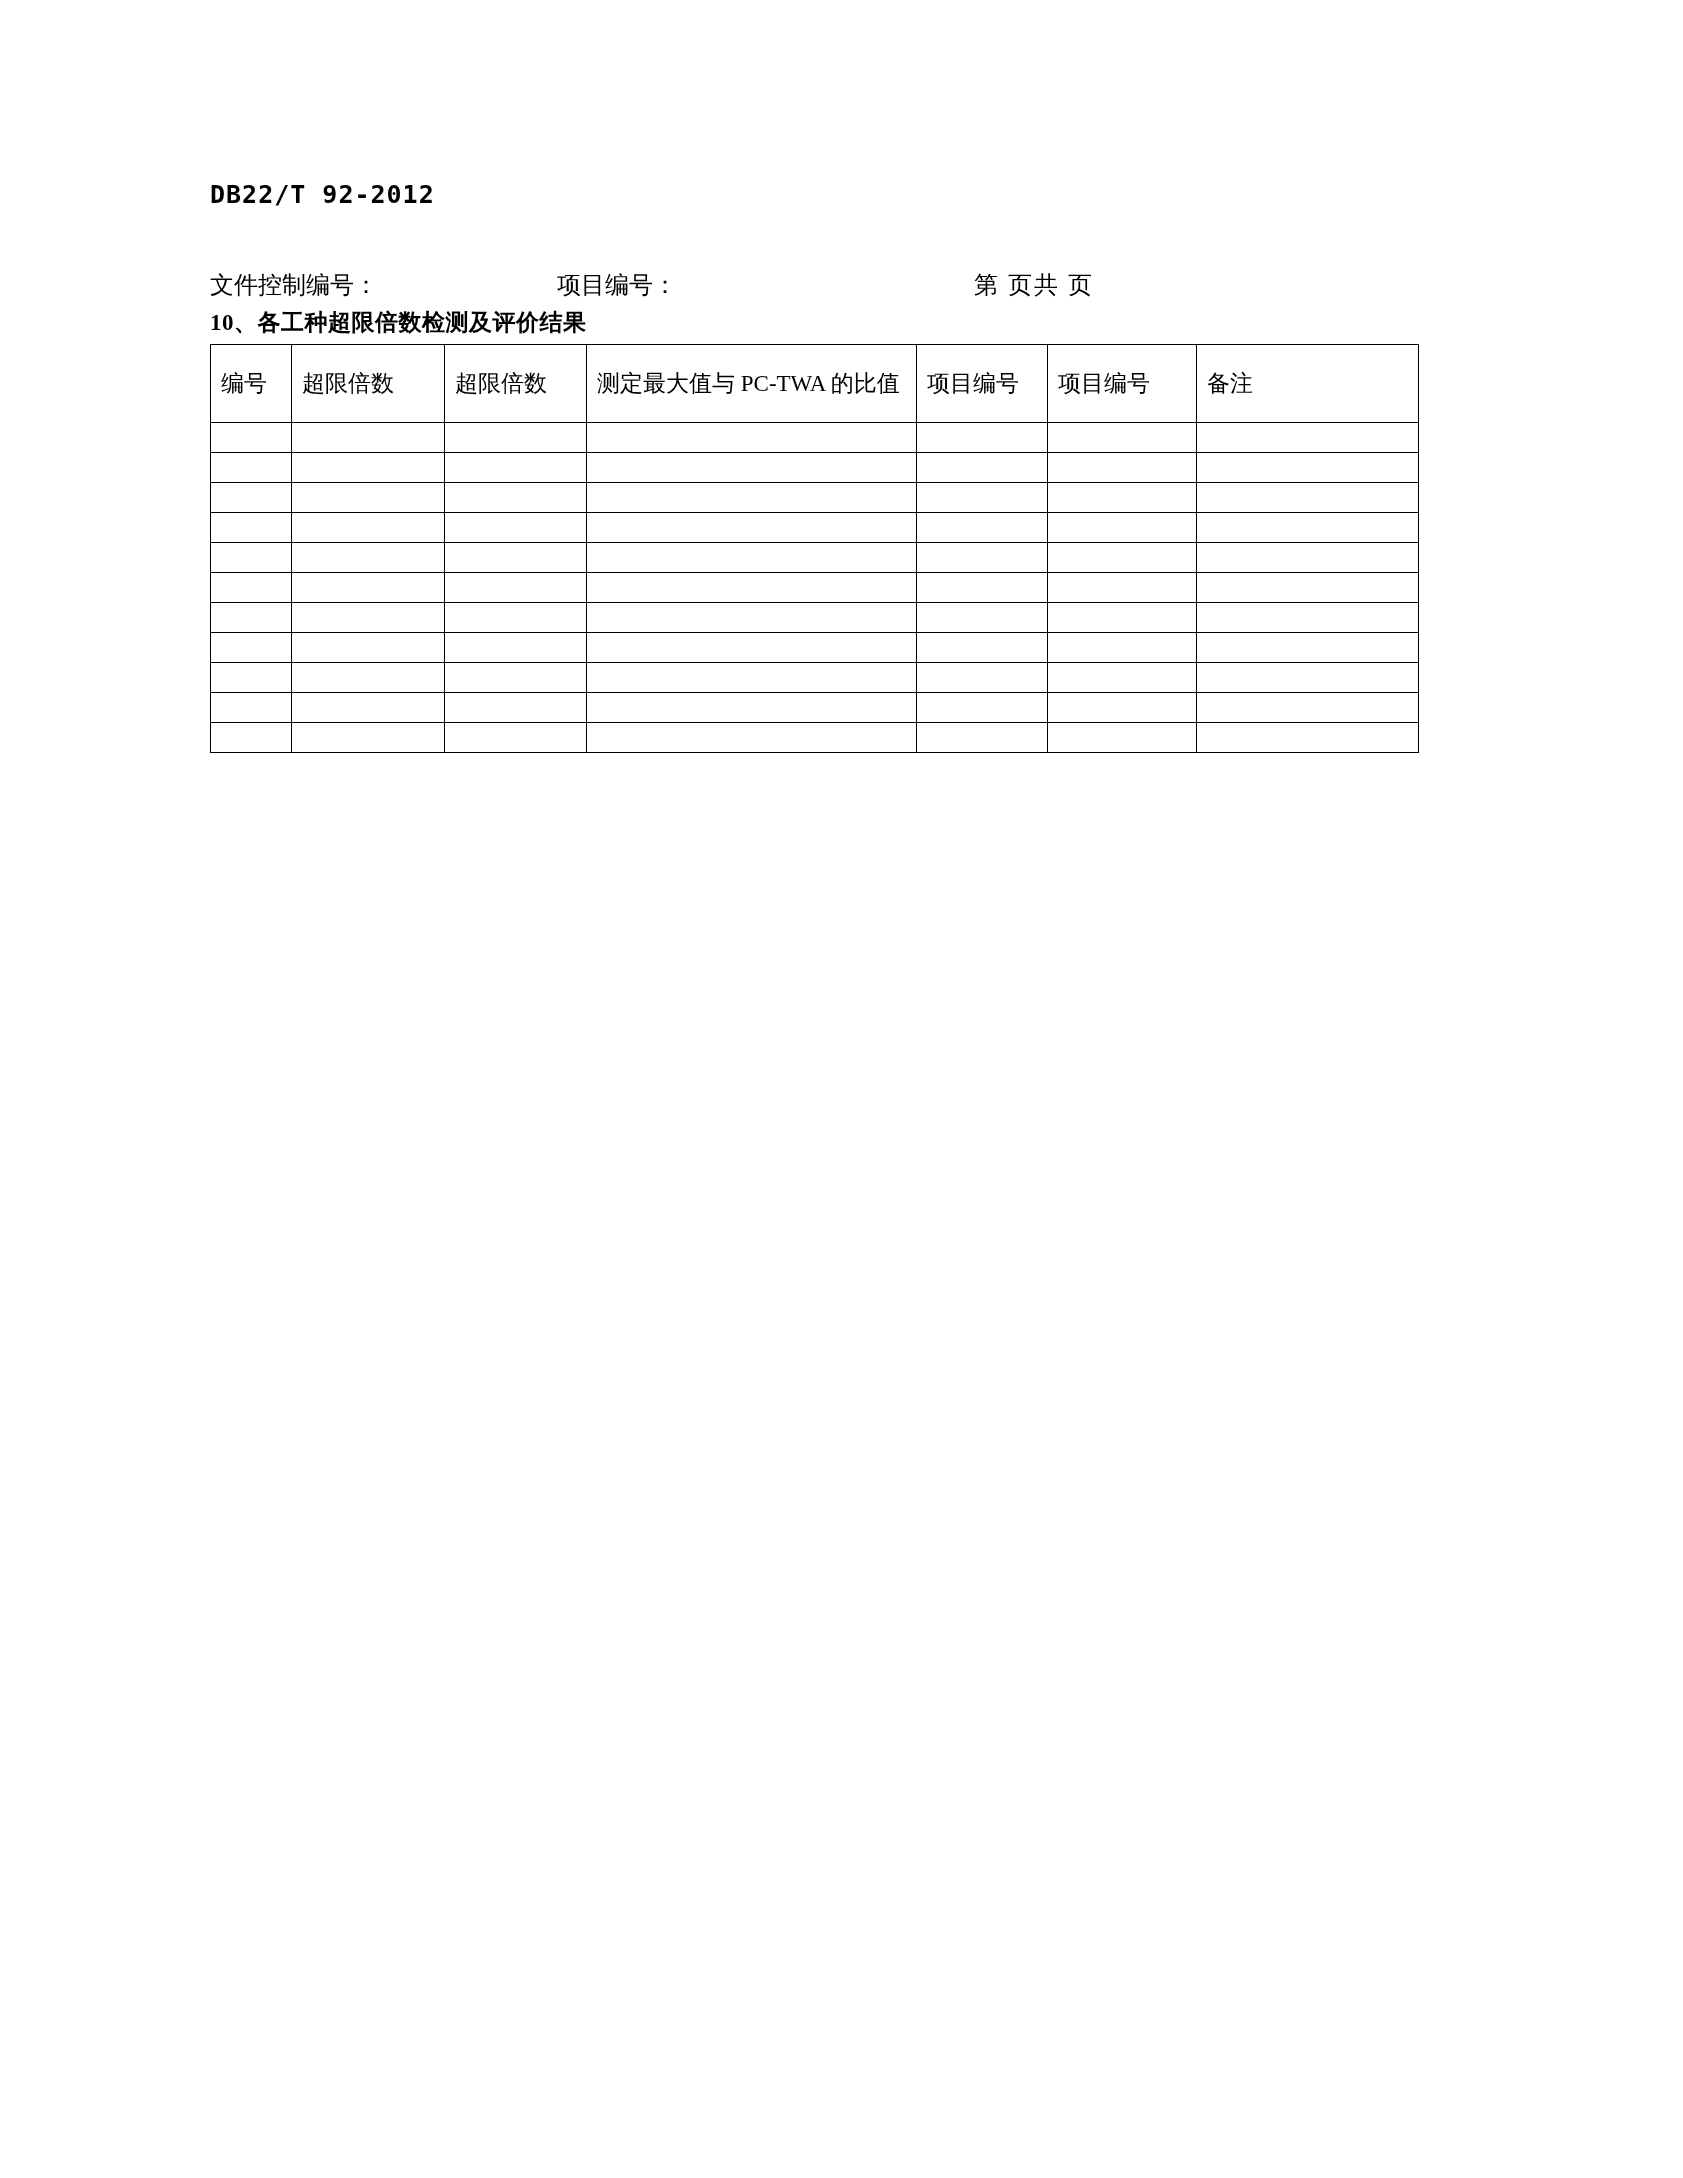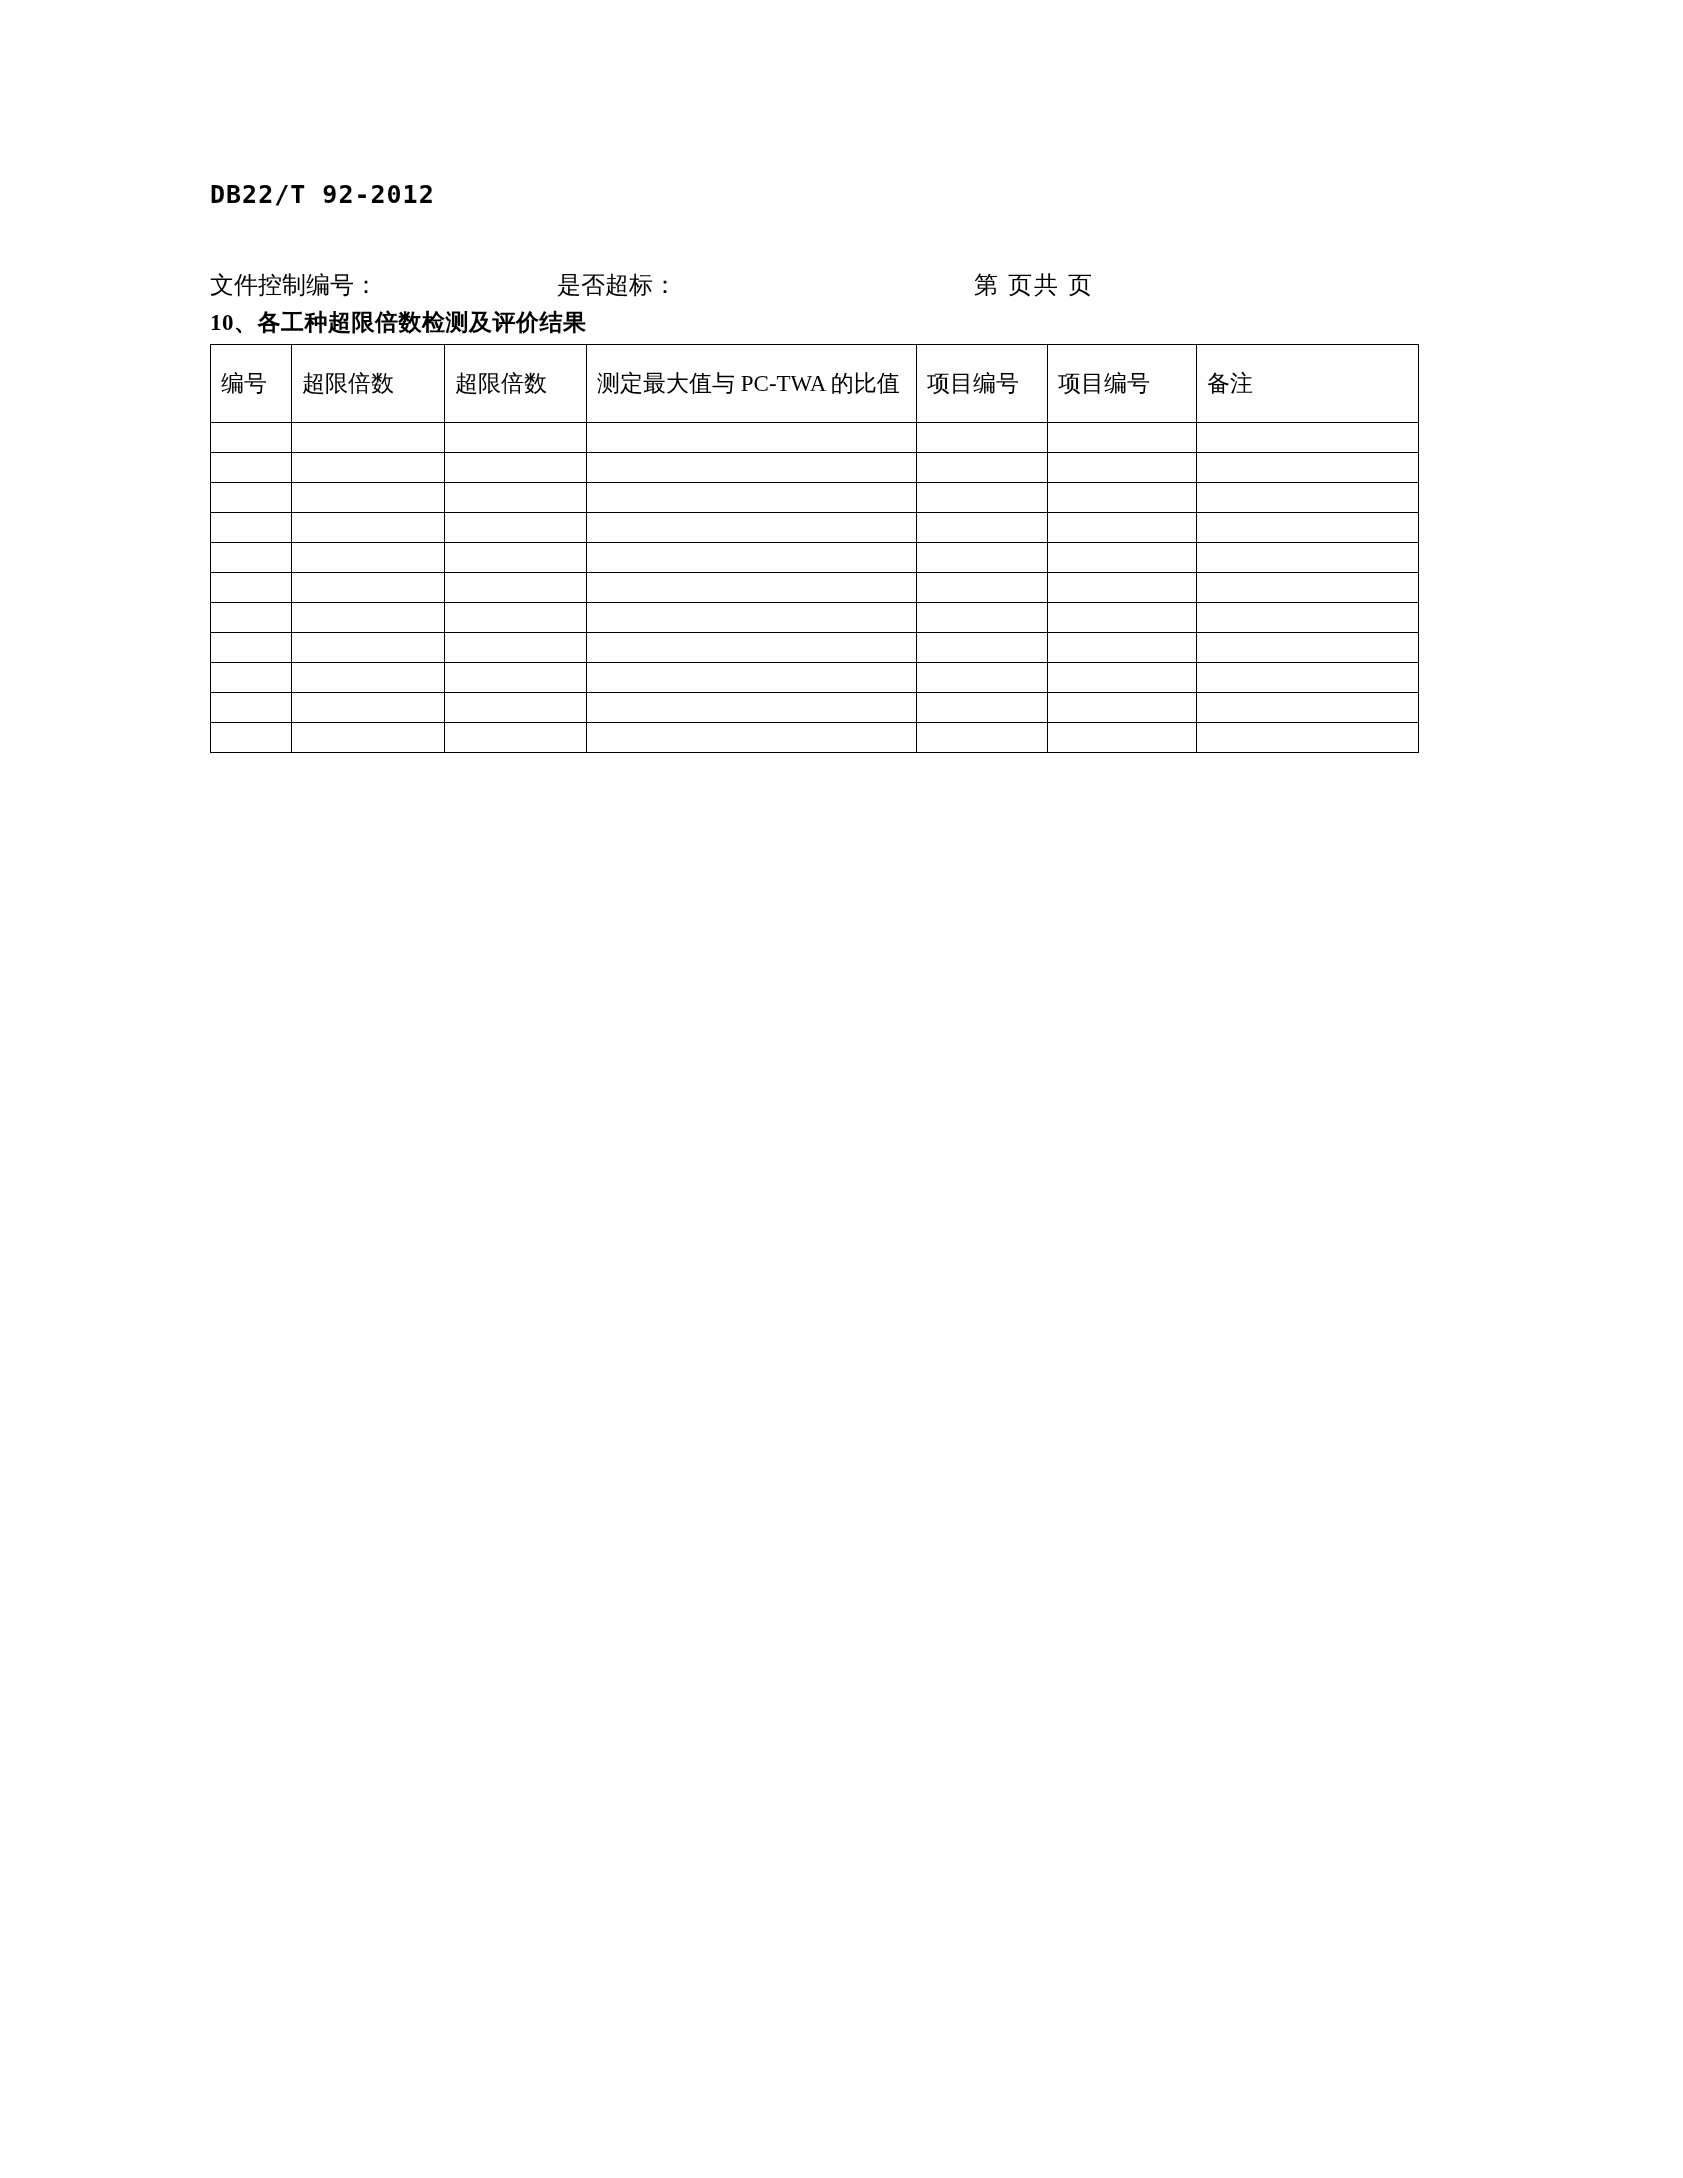--- a/index.html
+++ b/index.html
@@ -105,21 +105,21 @@
 </style>
 </head>
 <body>
 
 <div class="page">
 
   <div class="std-header">DB22/T 92-2012</div>
 
   <div class="meta-row">
     <span class="meta-doc">文件控制编号：</span>
-    <span class="meta-proj">是否超标：</span>
+    <span class="meta-proj">项目编号：</span>
     <span class="meta-page">第 页共 页</span>
   </div>
 
   <div class="section-title">10、各工种超限倍数检测及评价结果</div>
 
   <table class="data-table">
     <colgroup>
       <col class="c0">
         <col class="c1">
         <col class="c2">

